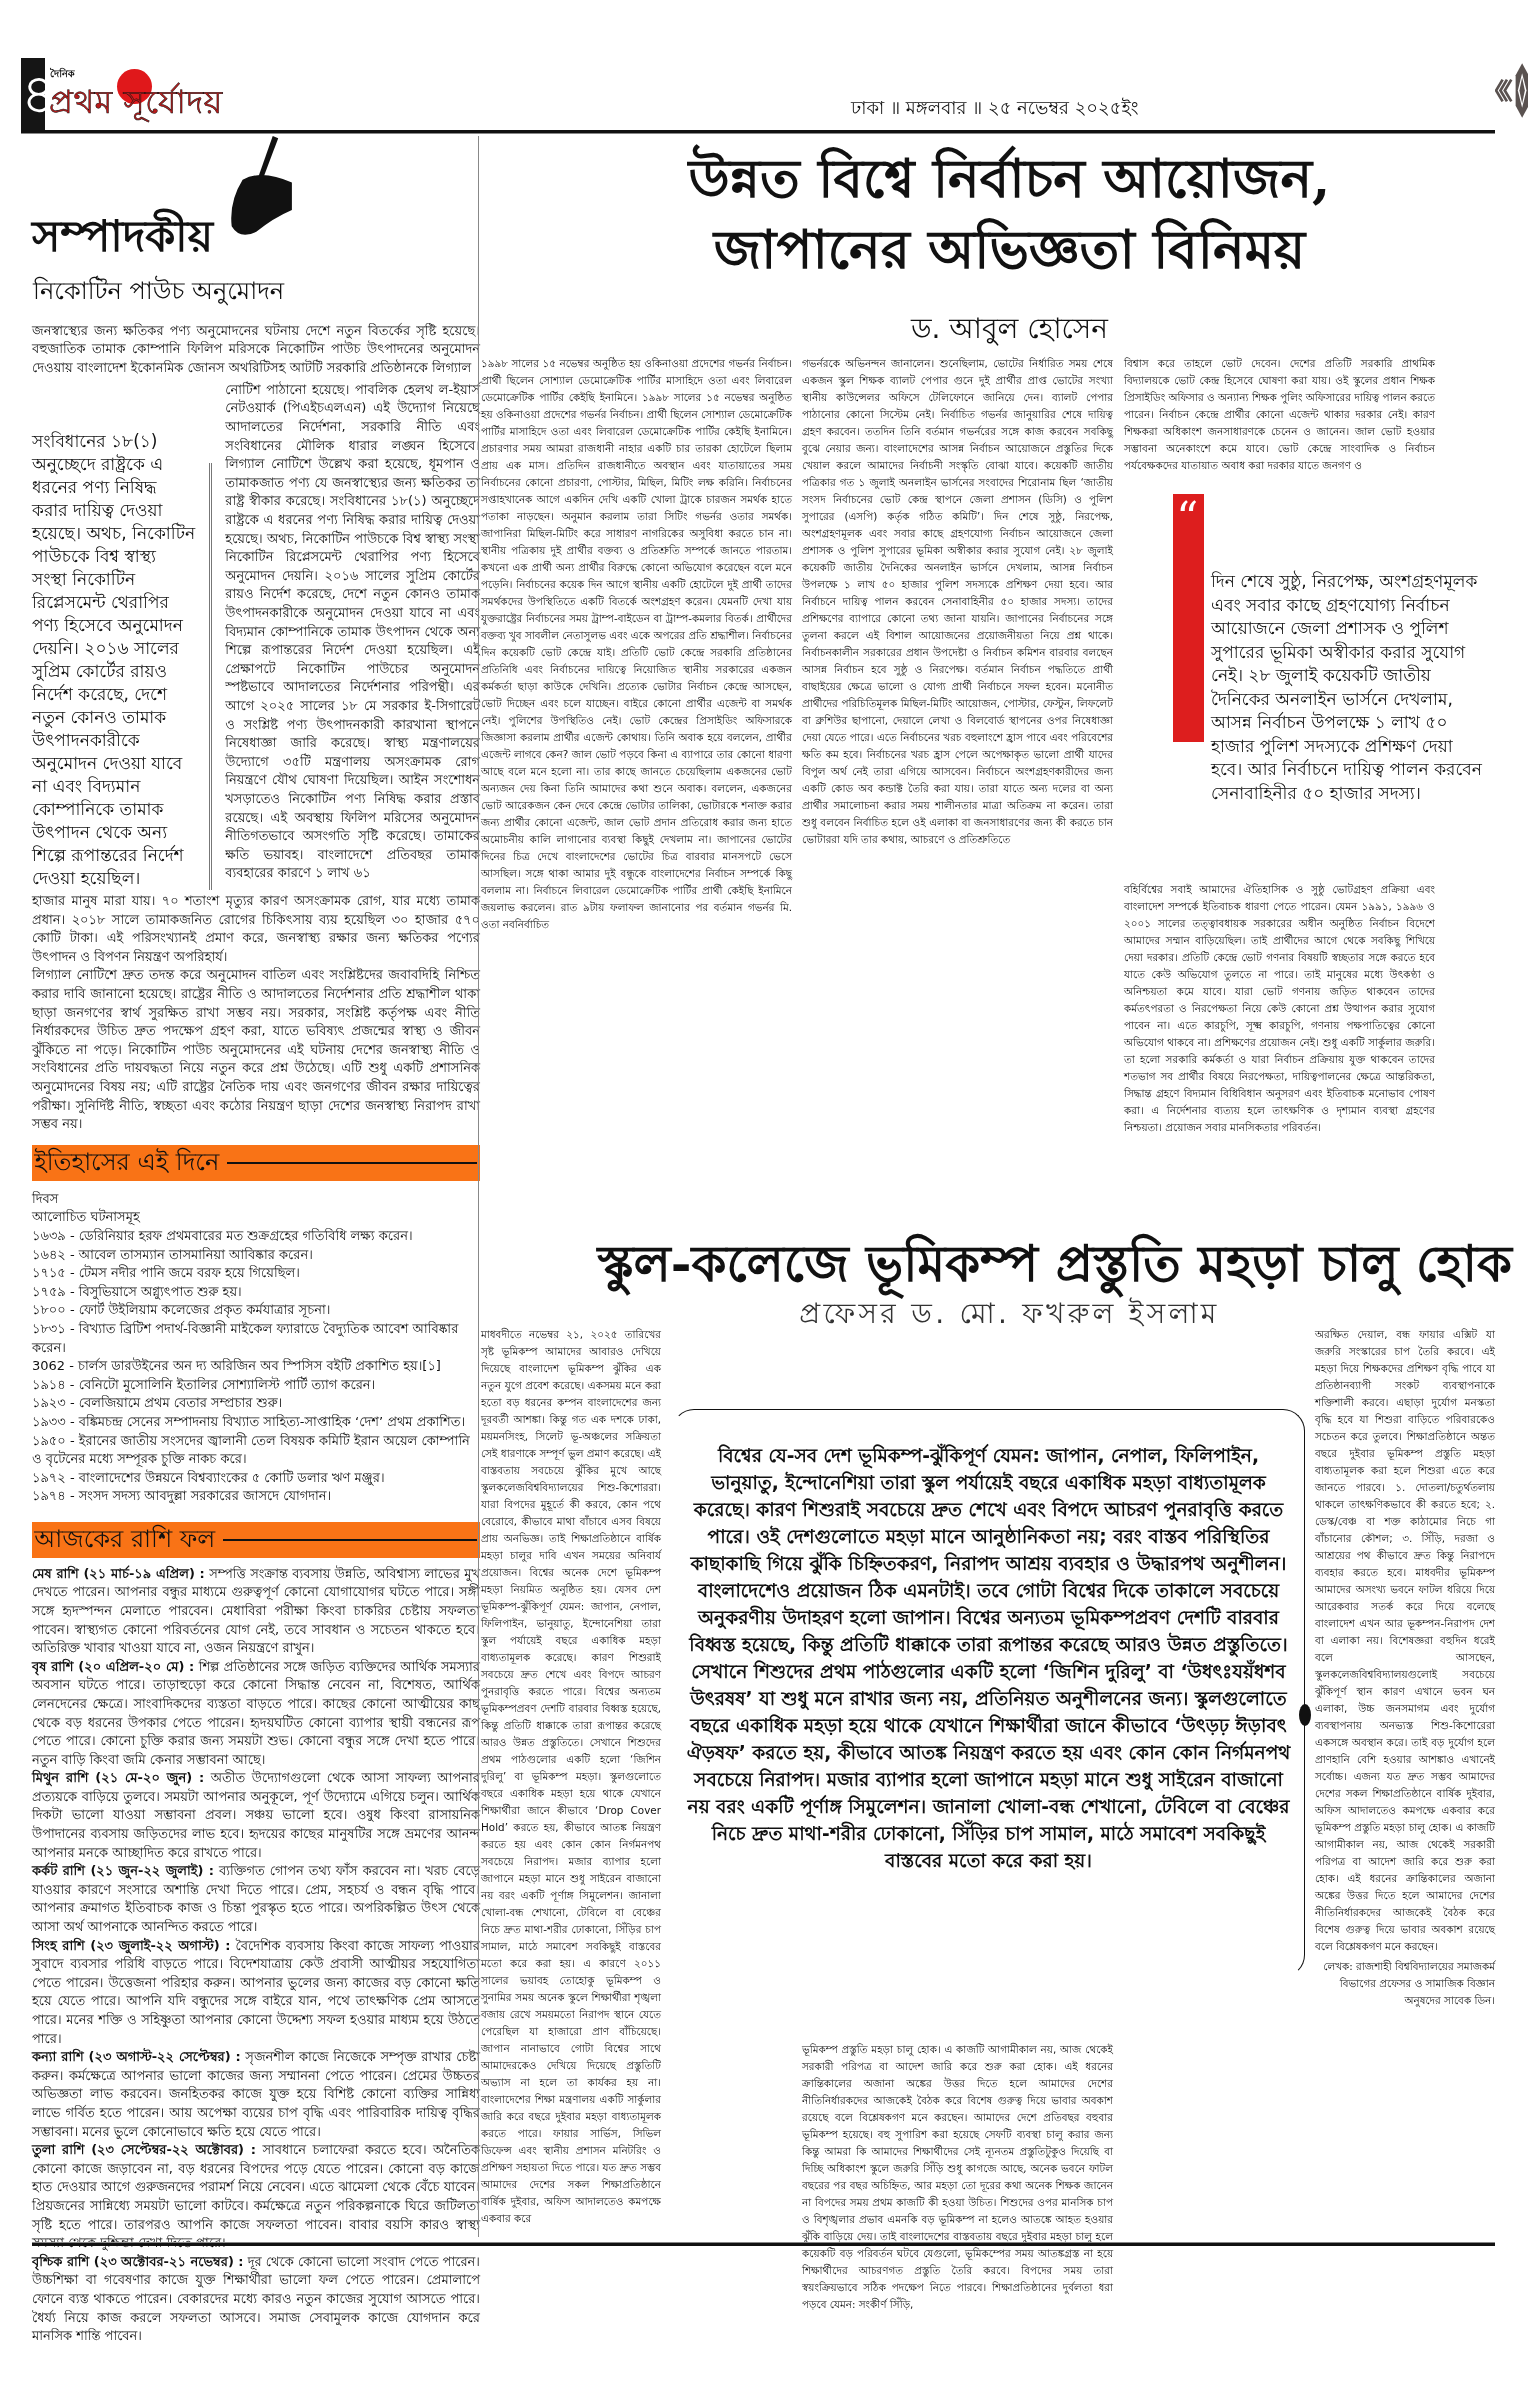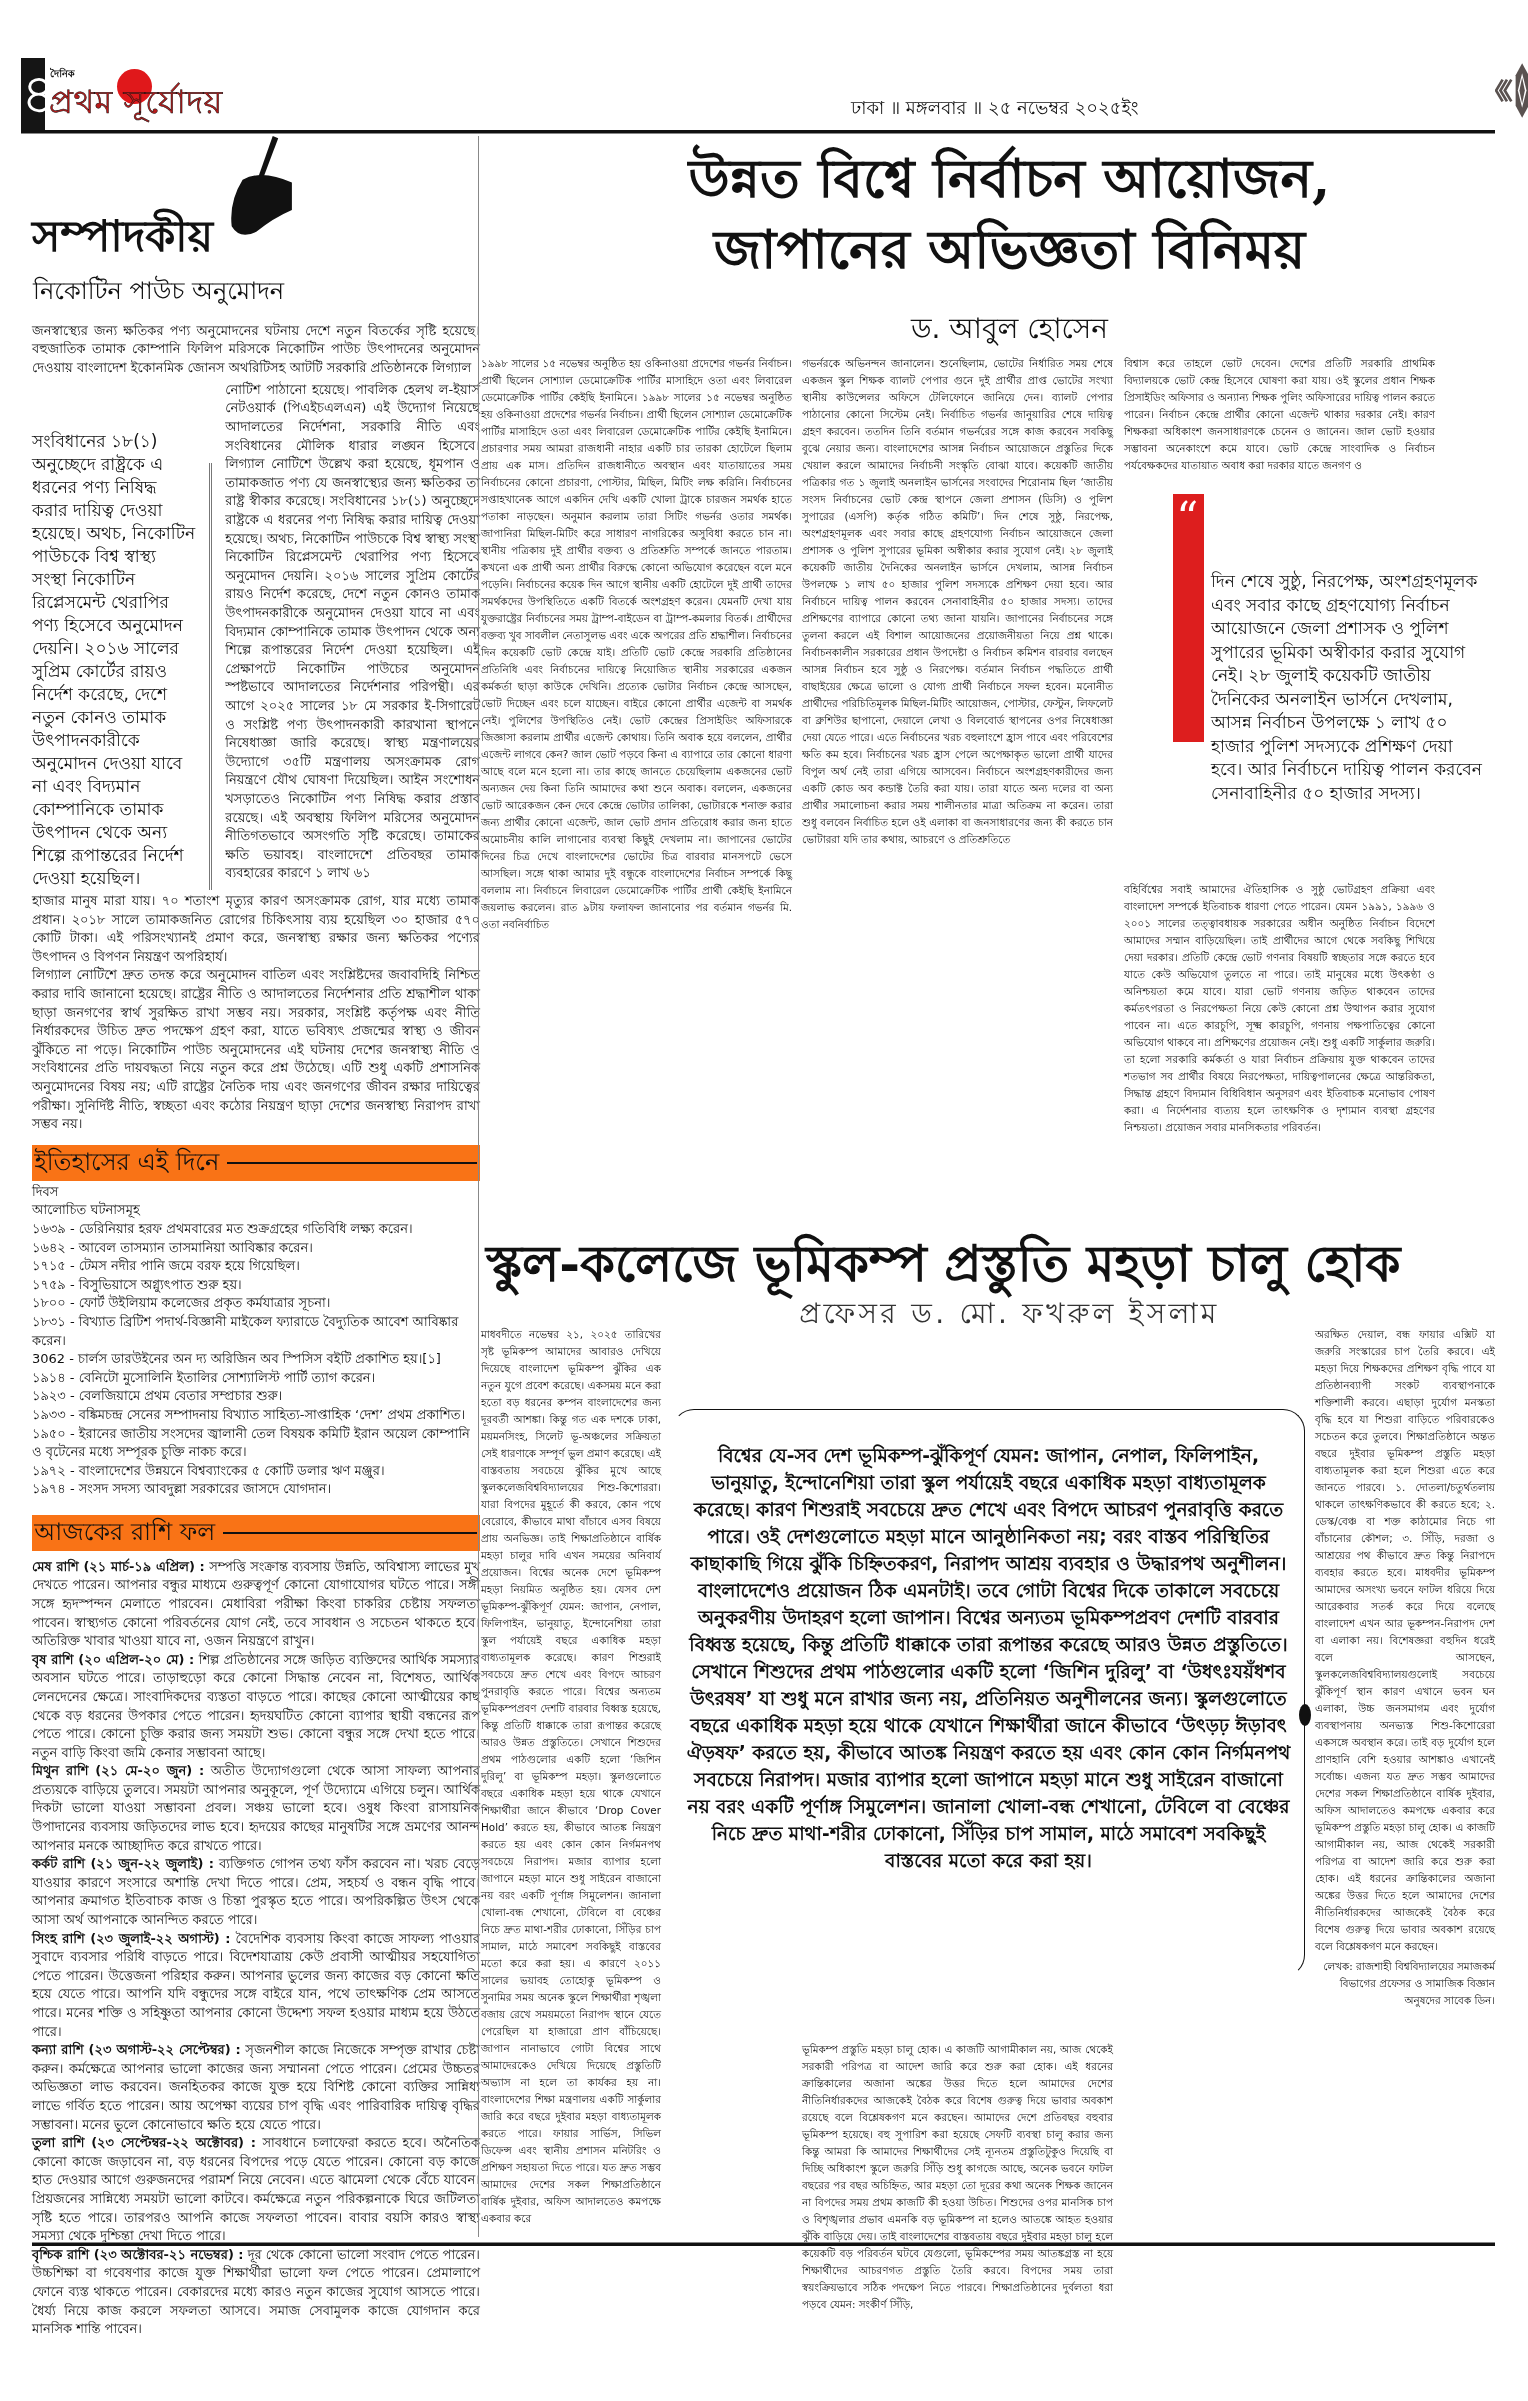--- a/index.html
+++ b/index.html
@@ -30,42 +30,42 @@
   .body-text { font-size: 13px; line-height: 18.6px; text-align: justify; }
   #ed-body { margin-top: 9.8px; }
   #ed-split { display: flex; gap: 13px; margin-top: 3.3px; }
   #ed-pull { width: 164px; font-size: 17px; line-height: 23px; padding-top: 49px; }
   #ed-divider { width: 3.3px; border-left: 0.5px solid #777; border-right: 0.5px solid #777; margin: 82px 0 0 0; }
   #ed-right { flex: 1; }
 
   .section-bar { background: #f97316; height: 36px; margin-top: 11px; display: flex; align-items: center; padding-left: 2.2px; }
   .section-bar .label { font-size: 24px; font-family: "DejaVu Serif", serif; white-space: nowrap; }
   .section-bar .line { flex: 1; height: 1.6px; background: #111; margin: 0 3.3px 0 7.6px; }
-  .hist-list { margin-top: 2px; font-size: 13px; line-height: 18.6px; }
+  .hist-list { margin-top: 9px; font-size: 13px; line-height: 18.6px; }
   .rashi-list { margin-top: 6.5px; font-size: 13px; line-height: 18.6px; text-align: justify; }
   .rashi-list b { font-weight: bold; }
 
   
   #col-div { left: 478px; top: 136px; width: 0.5px; height: 2101px; background: #888; }
 
   
   #a1-title { left: 524px; top: 143px; width: 971px; text-align: center; font-size: 53px; line-height: 71px; font-weight: bold; font-family: "DejaVu Serif", serif; }
   #a1-author { left: 524px; top: 307px; width: 971px; text-align: center; font-size: 28px; }
   .col { position: absolute; font-size: 10.4px; line-height: 17px; text-align: justify; }
   #a1-c1 { left: 481px; top: 355px; width: 311px; }
   #a1-c2 { left: 802px; top: 355px; width: 311px; }
   #a1-c3 { left: 1124px; top: 355px; width: 311px; }
 
   #quote-box { left: 1173px; top: 494px; width: 322px; height: 248px; }
   #quote-box .bar { position: absolute; left: 0; top: 0; width: 31px; height: 248px; background: #dd1e1e; }
   #quote-box .qmark { position: absolute; left: 3.3px; top: 4.4px; color: #fff; font-size: 43px; font-family: "DejaVu Serif", serif; line-height: 38px; }
   #quote-box .qtext { position: absolute; left: 38px; top: 76px; width: 273px; font-size: 17px; line-height: 23.5px; }
 
   
-  #a2-title { left: 486px; top: 1231px; width: 1026px; text-align: left; font-size: 50px; font-weight: bold; font-family: "DejaVu Serif", serif; line-height: 65px; }
+  #a2-title { left: 486px; top: 1231px; width: 1026px; text-align: right; font-size: 50px; font-weight: bold; font-family: "DejaVu Serif", serif; line-height: 65px; }
   #a2-author { left: 524px; top: 1292px; width: 971px; text-align: center; font-size: 28px; color: #333; letter-spacing: 3.3px; }
   #a2-c1 { left: 481px; top: 1326px; width: 311px; }
   #a2-c2 { left: 802px; top: 1326px; width: 311px; }
   #a2-c3 { left: 1124px; top: 1326px; width: 311px; }
 
   #a2-box { left: 672px; top: 1409px; width: 633px; height: 568px; }
   #a2-box .frame { position: absolute; left: 0; top: 0; width: 100%; height: 100%;
     border: 1.6px solid #111; border-radius: 22px; border-left-color: transparent; border-bottom-color: transparent; }
   #a2-box .dot { position: absolute; right: -5.5px; top: 295px; width: 12px; height: 22px; border-radius: 50%; background: #111; }
   #a2-box .box-text { position: absolute; left: 11px; top: 33px; width: 611px; text-align: center; font-size: 18.6px; line-height: 27px; font-weight: bold; }

